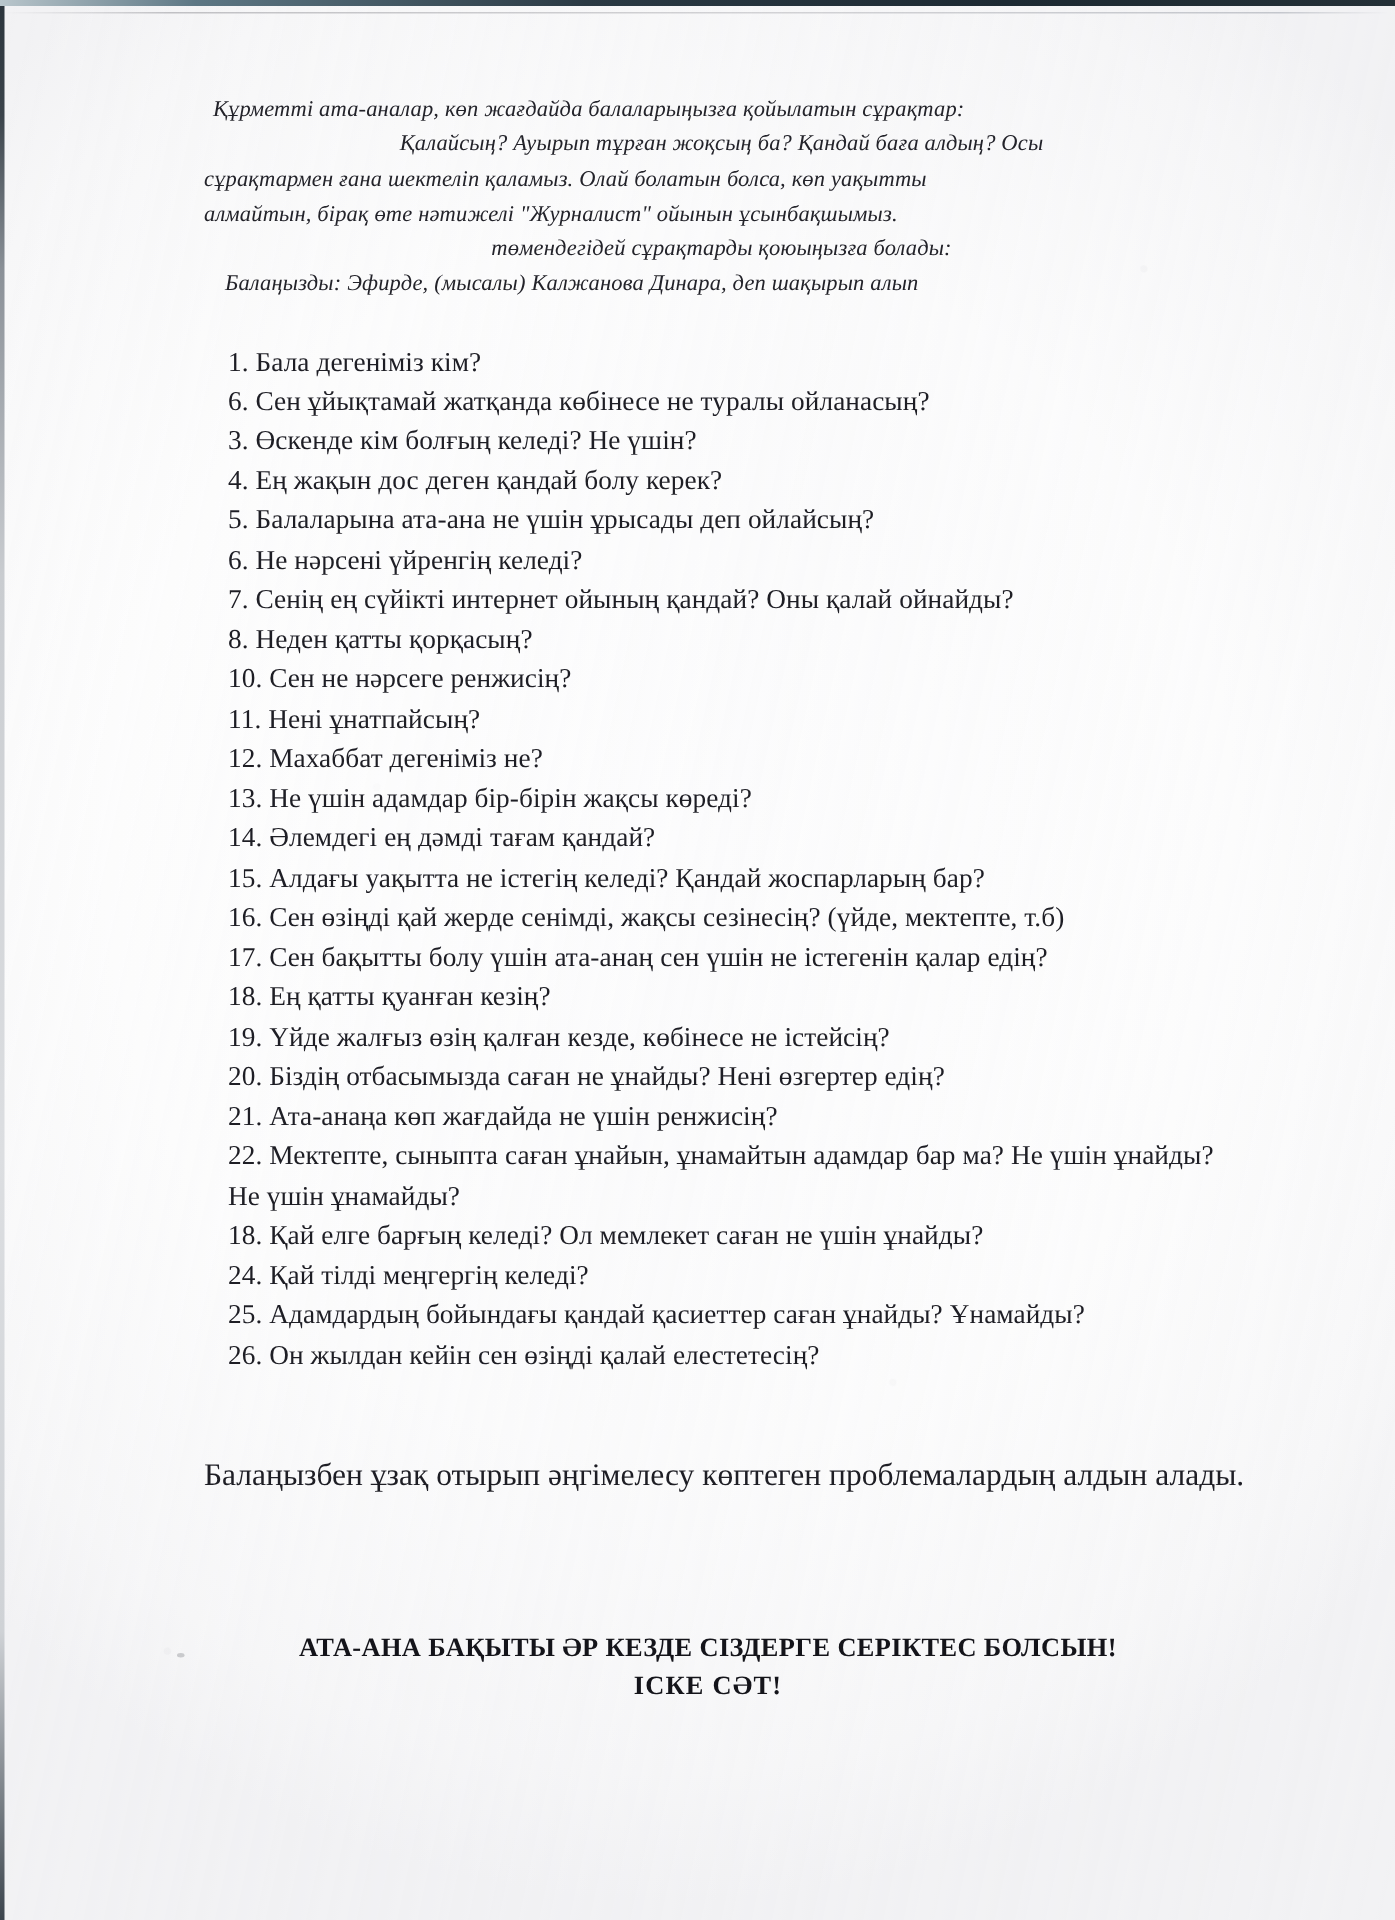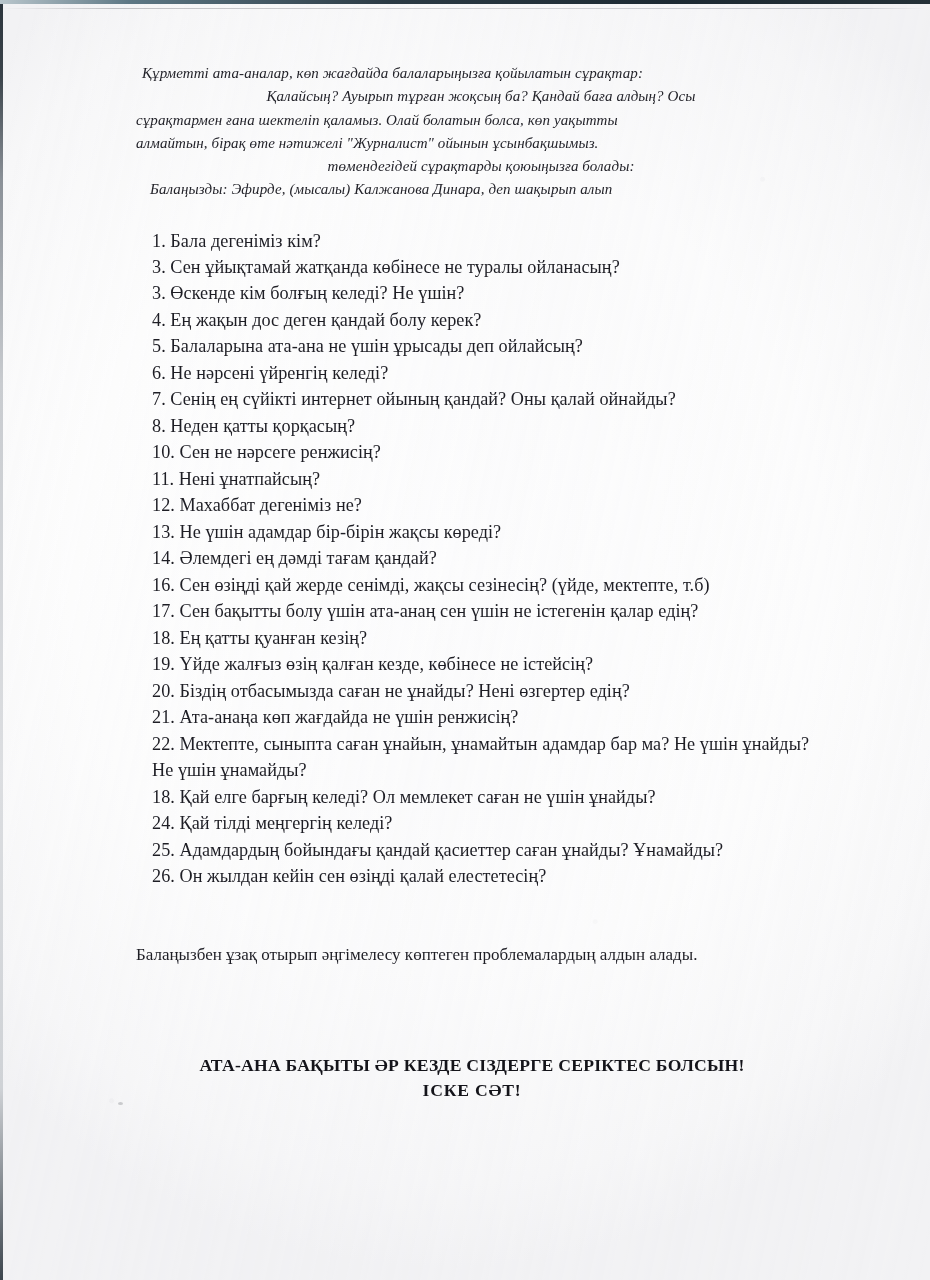--- a/index.html
+++ b/index.html
@@ -129,21 +129,21 @@
   }
   .question-item {
     margin: 0;
     padding: 0;
     text-indent: 0;
   }
 
   
   .closing-note {
     margin: 52px 0 0 0;
-    font-size: 17px;
+    font-size: 21px;
     line-height: 1.5;
     color: #1e1e25;
   }
 
   
   .footer-block {
     margin: 86px 0 0 0;
     text-align: center;
     font-family: "Liberation Serif", "DejaVu Serif", serif;
     font-weight: bold;
@@ -174,32 +174,33 @@
       <span class="intro-line l1">Құрметті ата-аналар, көп жағдайда балаларыңызға қойылатын сұрақтар:</span>
       <span class="intro-line l2">Қалайсың? Ауырып тұрған жоқсың ба? Қандай баға алдың? Осы</span>
       <span class="intro-line l3">сұрақтармен ғана шектеліп қаламыз. Олай болатын болса, көп уақытты</span>
       <span class="intro-line l4">алмайтын, бірақ өте нәтижелі "Журналист" ойынын ұсынбақшымыз.</span>
       <span class="intro-line l6">төмендегідей сұрақтарды қоюыңызға болады:</span>
       <span class="intro-line l5">Балаңызды: Эфирде, (мысалы) Калжанова Динара, деп шақырып алып</span>
     </div>
 
     <ol class="question-list">
       <li class="question-item">1. Бала дегеніміз кім?</li>
-      <li class="question-item">3. Сен ұйықтамай жатқанда көбінесе не туралы ойланасың?</li>
+      <li class="question-item">6. Сен ұйықтамай жатқанда көбінесе не туралы ойланасың?</li>
       <li class="question-item">3. Өскенде кім болғың келеді? Не үшін?</li>
       <li class="question-item">4. Ең жақын дос деген қандай болу керек?</li>
       <li class="question-item">5. Балаларына ата-ана не үшін ұрысады деп ойлайсың?</li>
       <li class="question-item">6. Не нәрсені үйренгің келеді?</li>
       <li class="question-item">7. Сенің ең сүйікті интернет ойының қандай? Оны қалай ойнайды?</li>
       <li class="question-item">8. Неден қатты қорқасың?</li>
       <li class="question-item">10. Сен не нәрсеге ренжисің?</li>
       <li class="question-item">11. Нені ұнатпайсың?</li>
       <li class="question-item">12. Махаббат дегеніміз не?</li>
       <li class="question-item">13. Не үшін адамдар бір-бірін жақсы көреді?</li>
       <li class="question-item">14. Әлемдегі ең дәмді тағам қандай?</li>
+      <li class="question-item">15. Алдағы уақытта не істегің келеді? Қандай жоспарларың бар?</li>
       <li class="question-item">16. Сен өзіңді қай жерде сенімді, жақсы сезінесің? (үйде, мектепте, т.б)</li>
       <li class="question-item">17. Сен бақытты болу үшін ата-анаң сен үшін не істегенін қалар едің?</li>
       <li class="question-item">18. Ең қатты қуанған кезің?</li>
       <li class="question-item">19. Үйде жалғыз өзің қалған кезде, көбінесе не істейсің?</li>
       <li class="question-item">20. Біздің отбасымызда саған не ұнайды? Нені өзгертер едің?</li>
       <li class="question-item">21. Ата-анаңа көп жағдайда не үшін ренжисің?</li>
       <li class="question-item">22. Мектепте, сыныпта саған ұнайын, ұнамайтын адамдар бар ма? Не үшін ұнайды? Не үшін ұнамайды?</li>
       <li class="question-item">18. Қай елге барғың келеді? Ол мемлекет саған не үшін ұнайды?</li>
       <li class="question-item">24. Қай тілді меңгергің келеді?</li>
       <li class="question-item">25. Адамдардың бойындағы қандай қасиеттер саған ұнайды? Ұнамайды?</li>

